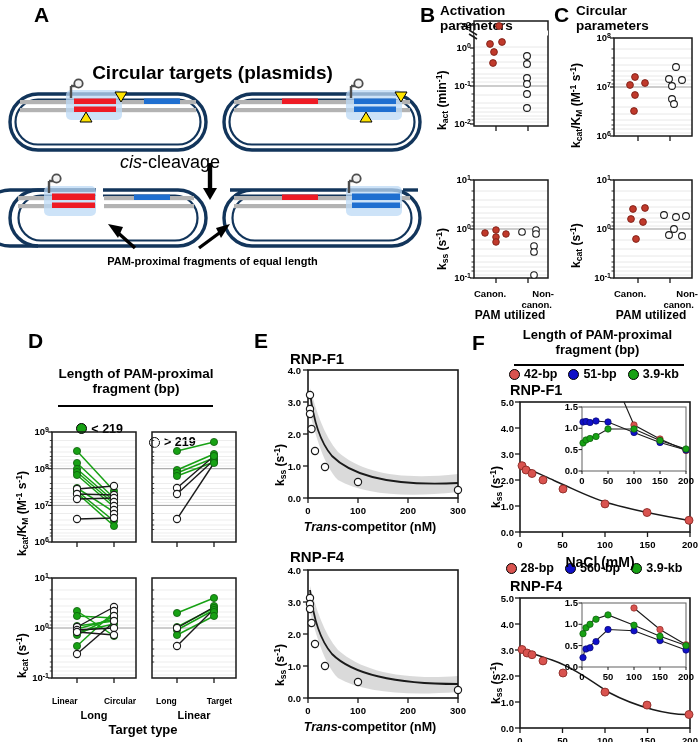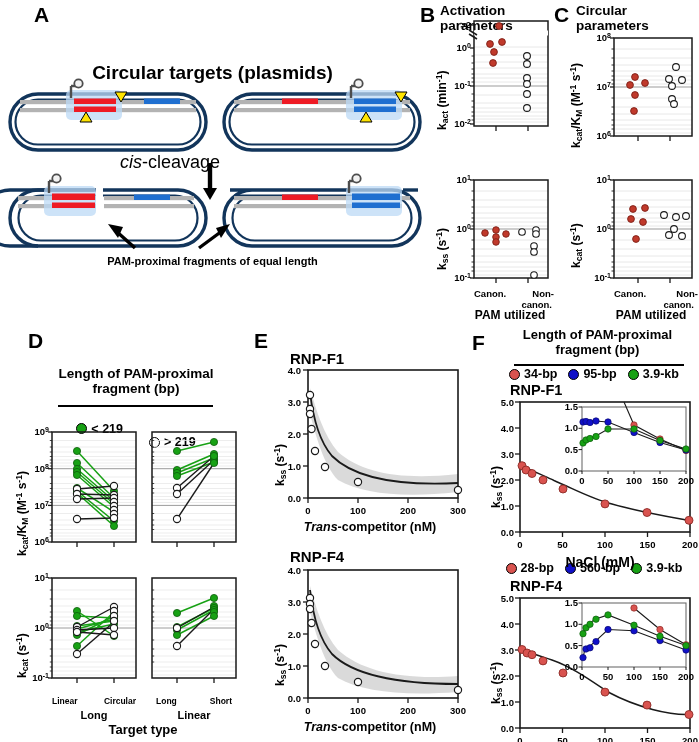--- a/index.html
+++ b/index.html
@@ -831,21 +831,21 @@
   </svg>
 
   <div style="position:absolute; left:52px; top:370px; width:84px; display:flex; justify-content:space-between; font-size:8.5px; font-weight:bold;">
     <span>Linear</span>
     <span>Circular</span>
   </div>
   <div style="position:absolute; left:52px; top:383px; width:84px; text-align:center; font-size:11px; font-weight:bold;">Long</div>
 
   <div style="position:absolute; left:156px; top:370px; width:76px; display:flex; justify-content:space-between; font-size:8.5px; font-weight:bold;">
     <span>Long</span>
-    <span>Short</span>
+    <span>Target</span>
   </div>
   <div style="position:absolute; left:152px; top:383px; width:84px; text-align:center; font-size:11px; font-weight:bold;">Linear</div>
 
   <div class="xlab" style="left:50px; top:396px; width:186px; font-size:13px;">Target type</div>
 </div>
 
 <div style="position:absolute; left:250px; top:326px; width:225px; height:416px;">
   <div class="panel-letter" style="left:4px; top:4px;">E</div>
 
   <div class="plot-title" style="left:40px; top:24px; width:175px; font-size:15px;">RNP-F1</div>
@@ -956,25 +956,25 @@
 
   <div class="ttl" style="position:absolute; left:26px; top:2px; width:203px; font-size:13px; line-height:1.14;">
     <span>Length of PAM-proximal</span><br>
     <span>fragment (bp)</span>
   </div>
   <div class="hrule" style="position:absolute; left:44px; top:38px; width:170px;"></div>
 
   <div class="legend-row" style="position:absolute; left:20px; top:41px; width:208px; gap:11px;">
     <span class="legend-item">
       <span class="dot" style="background:#d9534f;"></span>
-      <span>34-bp</span>
+      <span>42-bp</span>
     </span>
     <span class="legend-item">
       <span class="dot" style="background:#1010c8;"></span>
-      <span>95-bp</span>
+      <span>51-bp</span>
     </span>
     <span class="legend-item">
       <span class="dot" style="background:#17a114;"></span>
       <span>3.9-kb</span>
     </span>
   </div>
 
   <div class="plot-title" style="left:40px; top:56px; width:175px; font-size:14.5px;">RNP-F1</div>
 
   <div class="legend-row" style="position:absolute; left:20px; top:235px; width:208px; gap:11px;">

